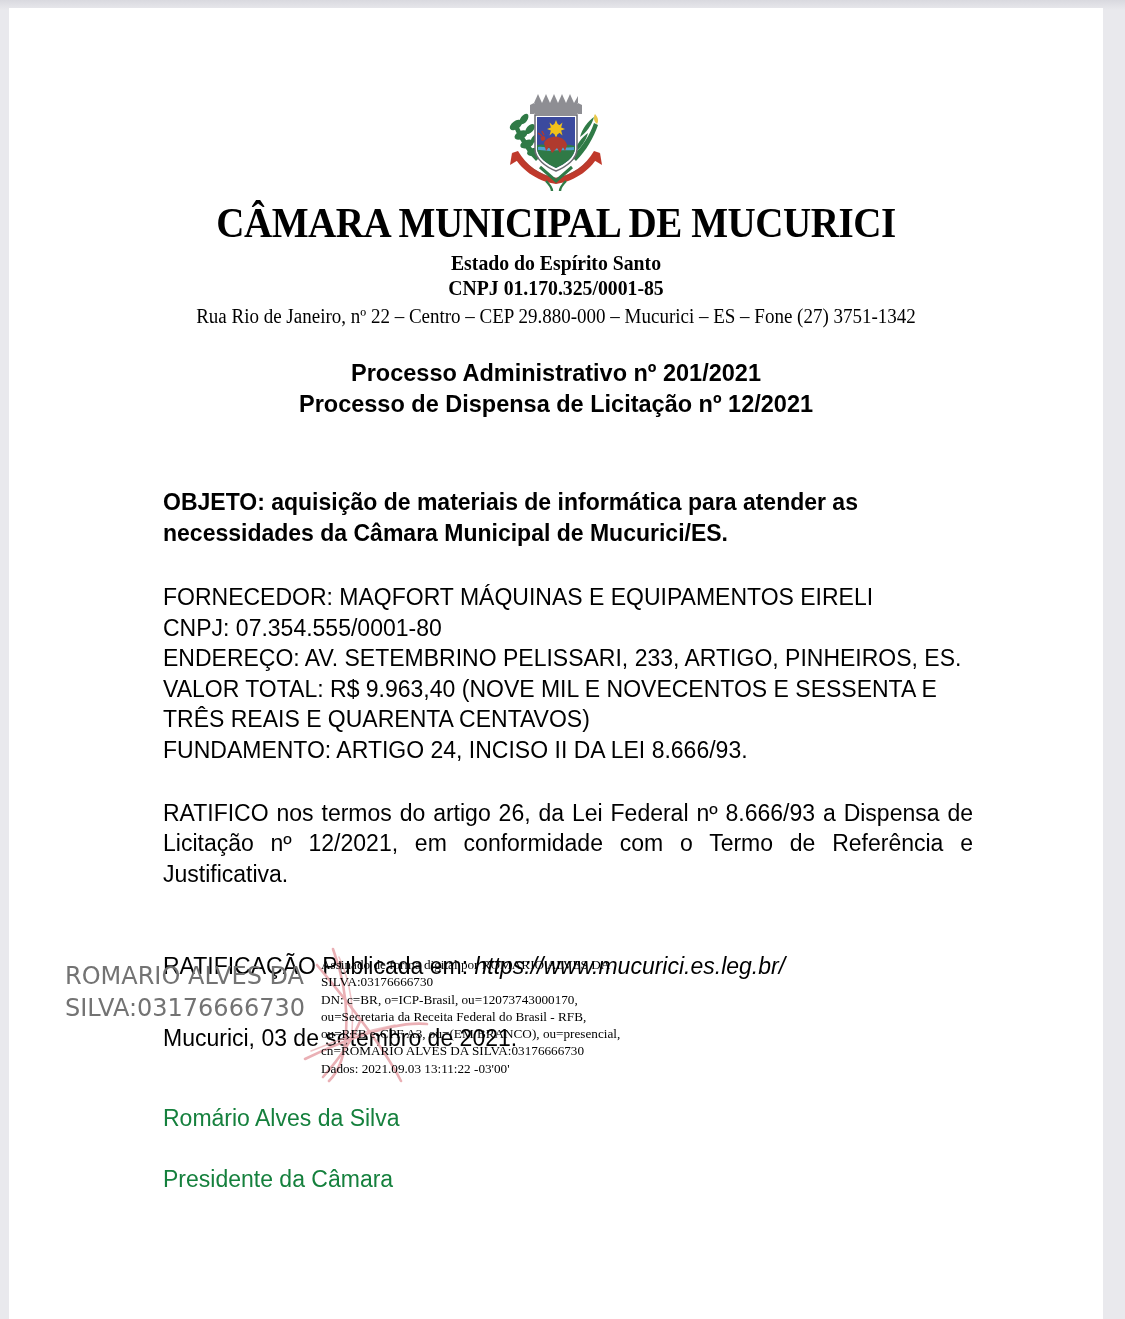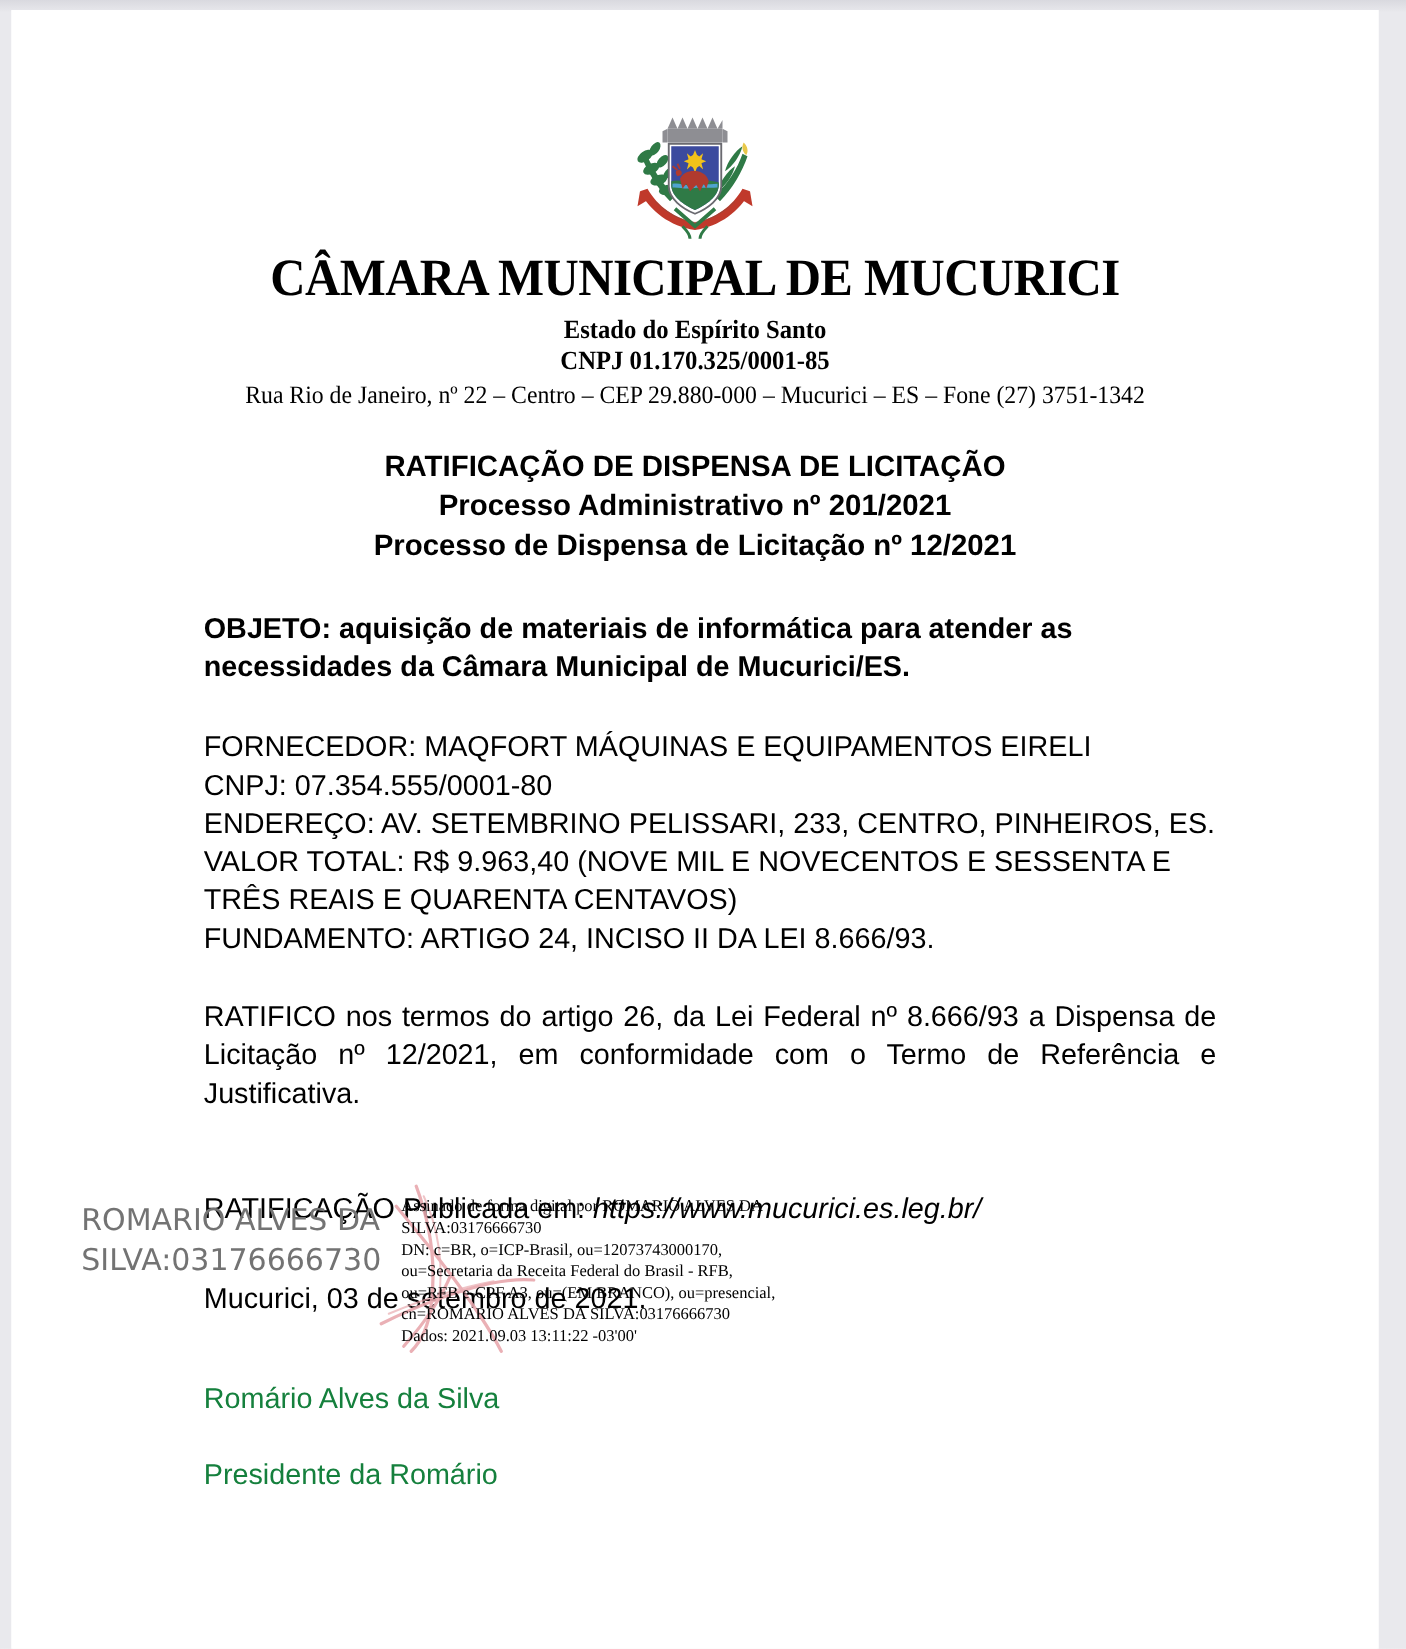--- a/index.html
+++ b/index.html
@@ -260,31 +260,30 @@
       </div>
 
       <div class="header">
         <div class="org-name">CÂMARA MUNICIPAL DE MUCURICI</div>
         <div class="org-state">Estado do Espírito Santo</div>
         <div class="org-cnpj">CNPJ 01.170.325/0001-85</div>
         <div class="org-address">Rua Rio de Janeiro, nº 22 – Centro – CEP 29.880-000 – Mucurici – ES – Fone (27) 3751-1342</div>
       </div>
 
       <div class="title-block">
-        <div>RATIFICAÇÃO DE DISPENSA DE LICITAÇÃO</div>
         <div>Processo Administrativo nº 201/2021</div>
         <div>Processo de Dispensa de Licitação nº 12/2021</div>
       </div>
 
       <div class="body-text">
         <p class="p-objeto">OBJETO: aquisição de materiais de informática para atender as necessidades da Câmara Municipal de Mucurici/ES.</p>
         <p class="p-fields">
           <span>FORNECEDOR: MAQFORT MÁQUINAS E EQUIPAMENTOS EIRELI</span><br>
           <span>CNPJ: 07.354.555/0001-80</span><br>
-          <span>ENDEREÇO: AV. SETEMBRINO PELISSARI, 233, CENTRO, PINHEIROS, ES.</span><br>
+          <span>ENDEREÇO: AV. SETEMBRINO PELISSARI, 233, ARTIGO, PINHEIROS, ES.</span><br>
           <span>VALOR TOTAL: R$ 9.963,40 (NOVE MIL E NOVECENTOS E SESSENTA E TRÊS REAIS E QUARENTA CENTAVOS)</span><br>
           <span>FUNDAMENTO: ARTIGO 24, INCISO II DA LEI 8.666/93.</span>
         </p>
         <p class="p-ratifico">RATIFICO nos termos do artigo 26, da Lei Federal nº 8.666/93 a Dispensa de Licitação nº 12/2021, em conformidade com o Termo de Referência e Justificativa.</p>
         <p class="p-publicada">
           <span>RATIFICAÇÃO Publicada em: </span><span class="url">https://www.mucurici.es.leg.br/</span>
         </p>
         <p class="p-data">Mucurici, 03 de setembro de 2021.</p>
       </div>
 
@@ -303,18 +302,18 @@
         </svg>
         <div class="sig-name">ROMARIO ALVES DA
 SILVA:03176666730</div>
         <div class="sig-details">Assinado de forma digital por ROMARIO ALVES DA SILVA:03176666730
 DN: c=BR, o=ICP-Brasil, ou=12073743000170, ou=Secretaria da Receita Federal do Brasil - RFB, ou=RFB e-CPF A3, ou=(EM BRANCO), ou=presencial, cn=ROMARIO ALVES DA SILVA:03176666730
 Dados: 2021.09.03 13:11:22 -03'00'</div>
       </div>
 
       <div class="signer">
         <span>Romário Alves da Silva</span><br>
-        <span>Presidente da Romário</span>
+        <span>Presidente da Câmara</span>
       </div>
 
     </div>
   </div>
 </div>
 
 </body></html>

